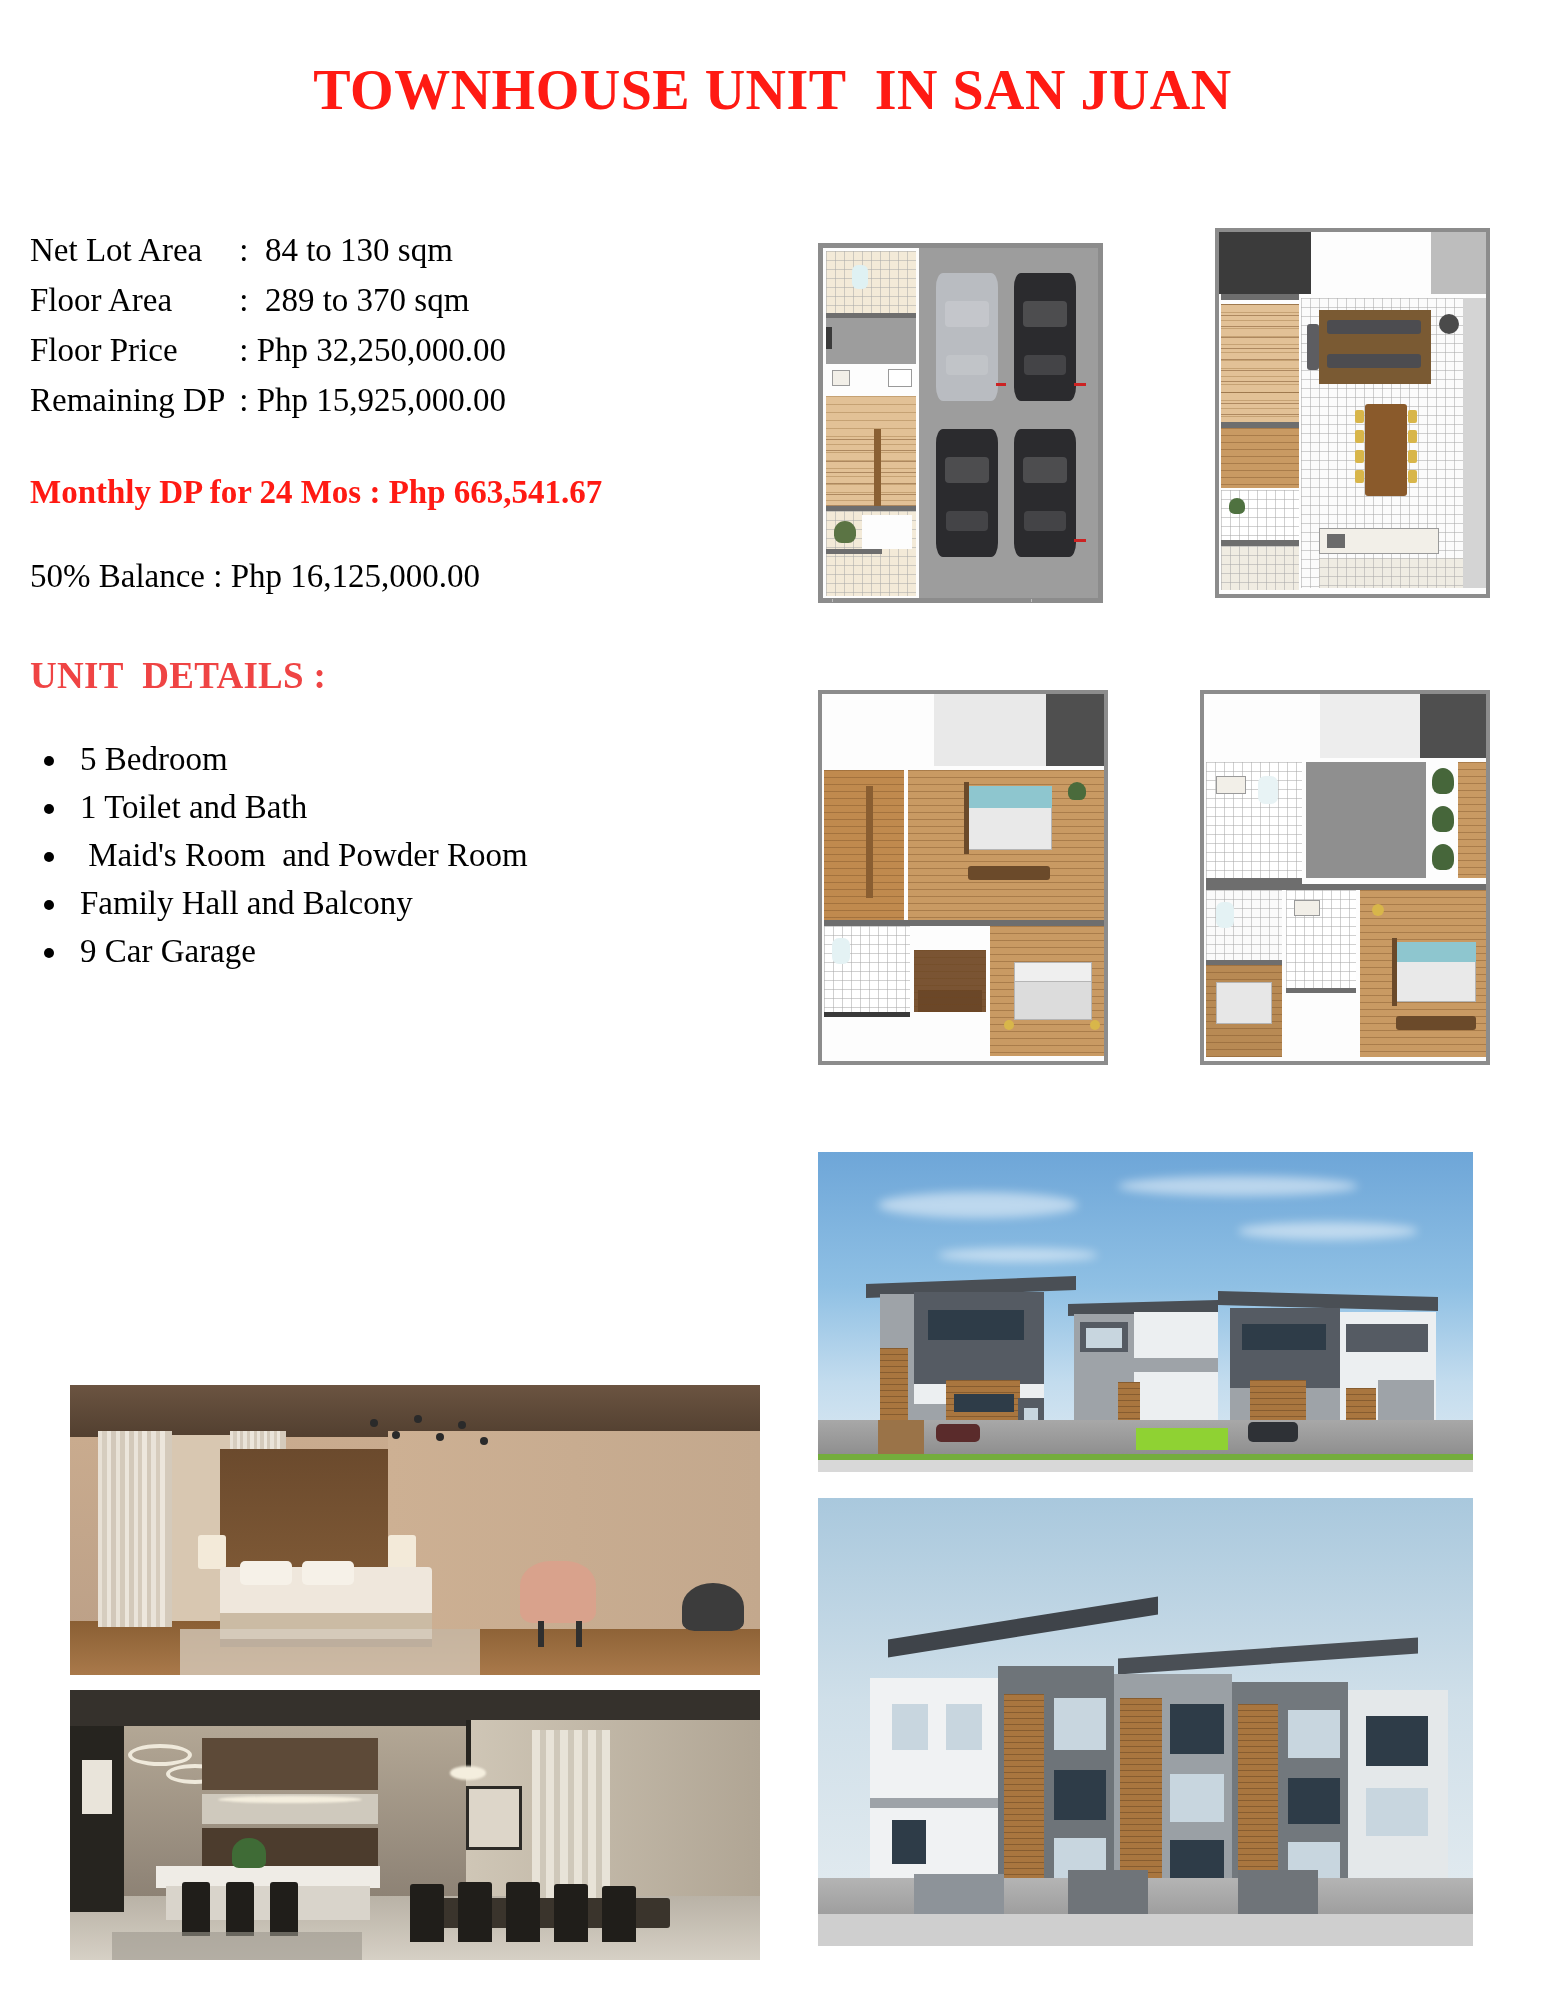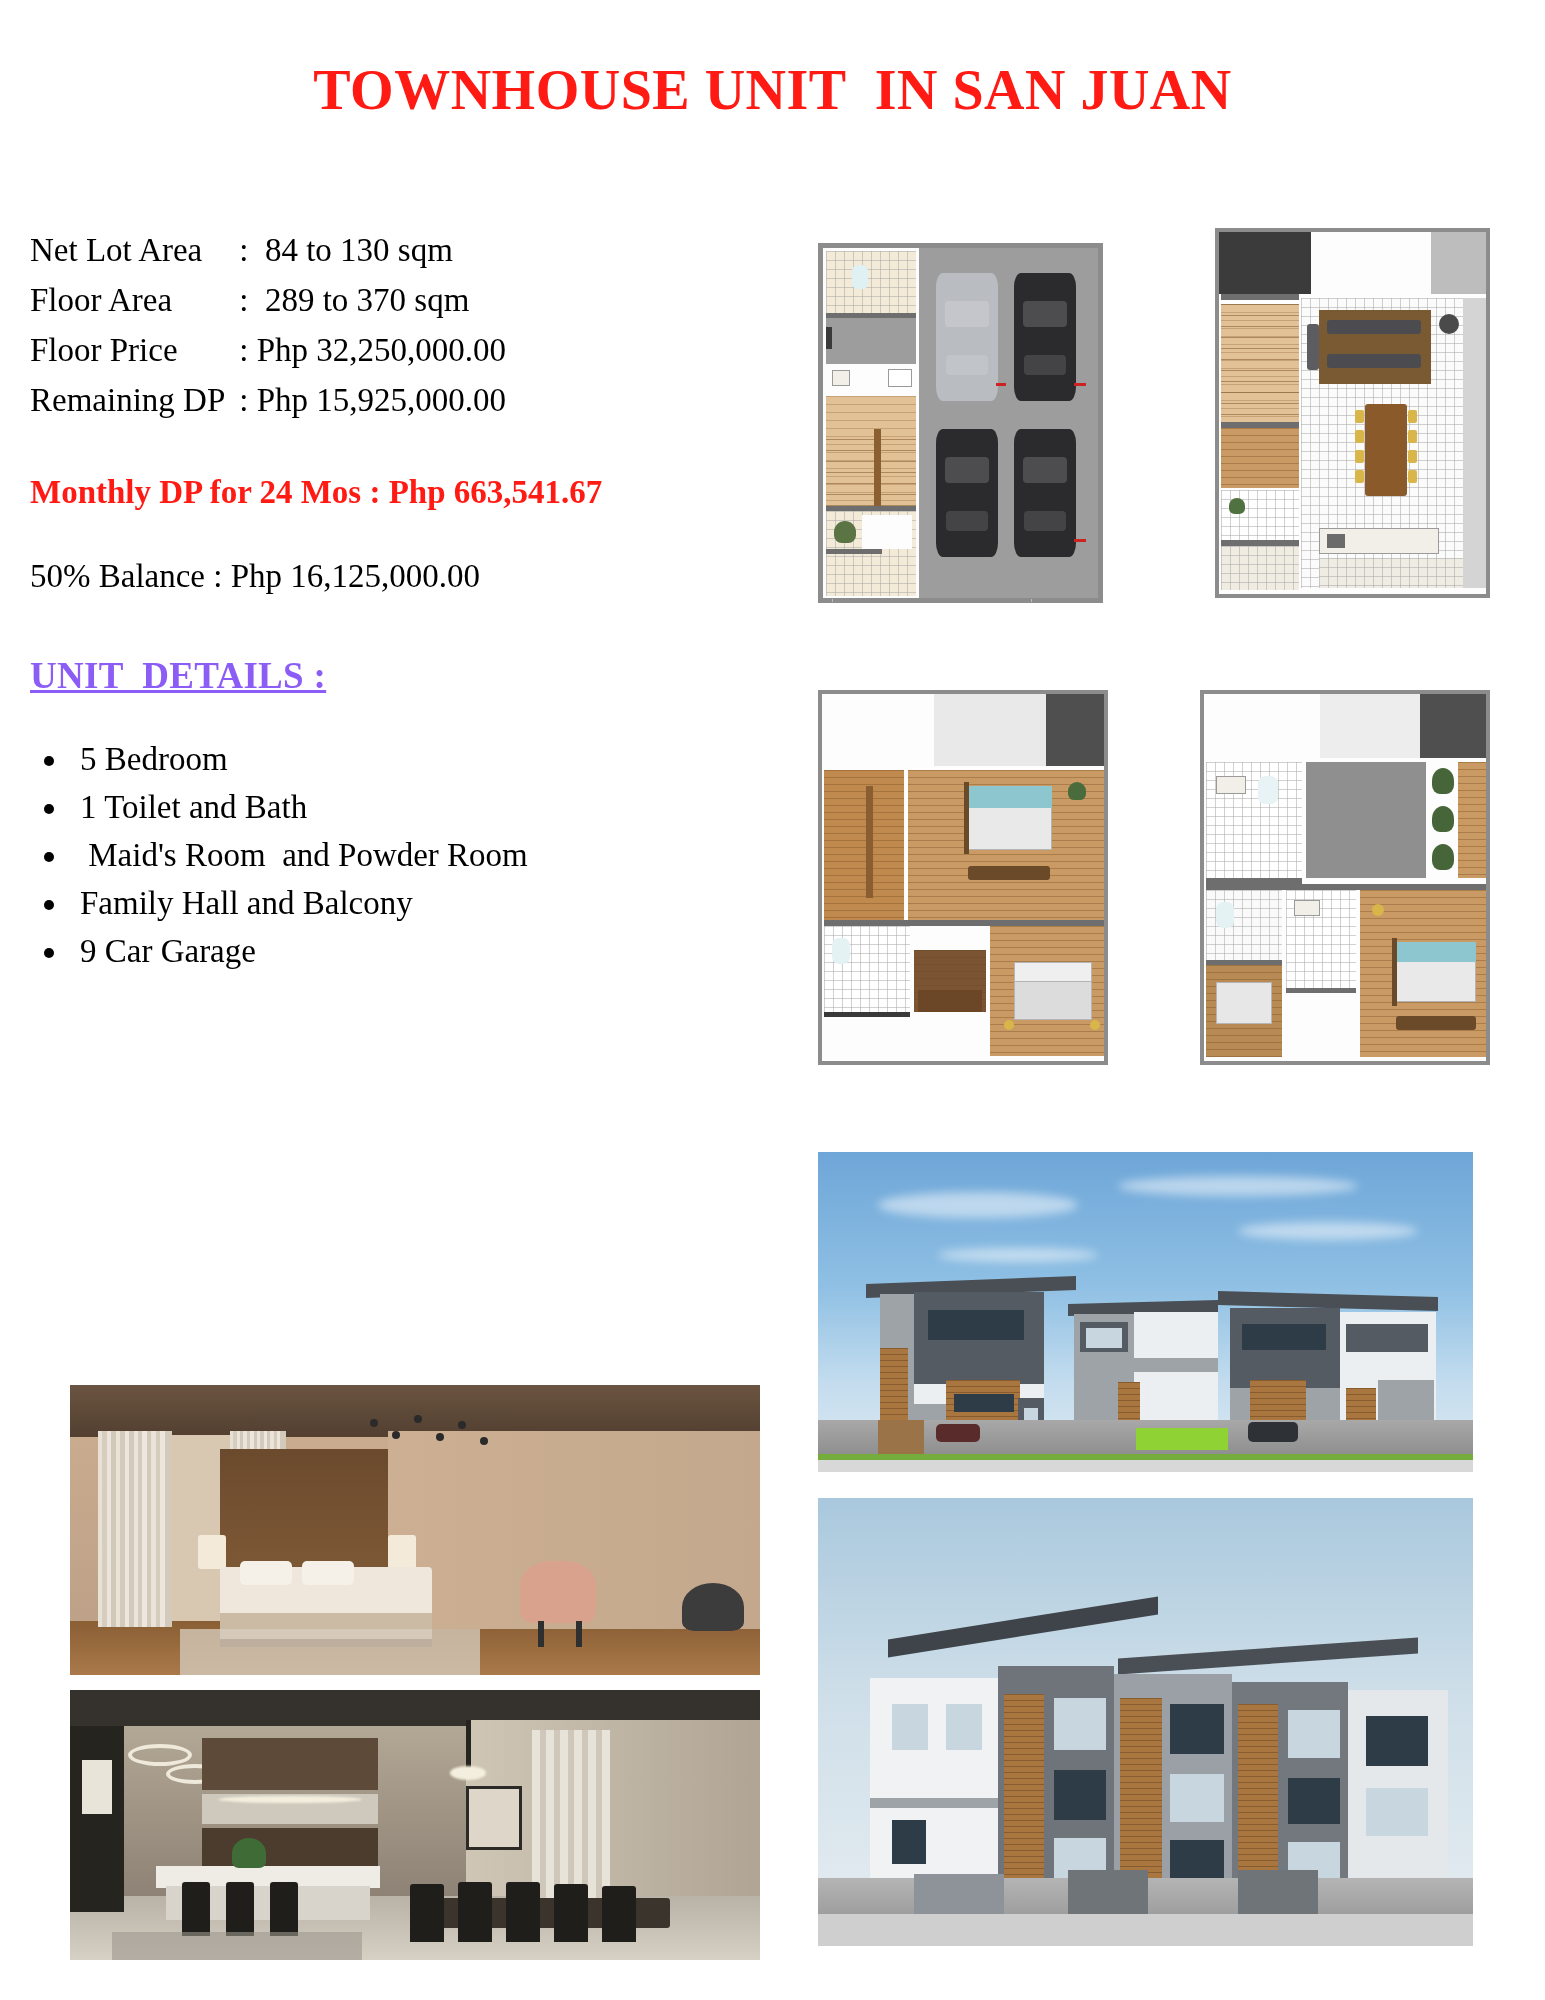--- a/index.html
+++ b/index.html
@@ -71,26 +71,25 @@
     line-height: 1.2;
   }
   .balance-line {
     margin-top: 44px;
     font-size: 33px;
     white-space: pre;
     line-height: 1.2;
   }
   .details-head {
     margin-top: 58px;
-    color: #8b5cf6;
+    color: #ef4444;
     font-size: 37px;
     font-weight: 700;
     letter-spacing: 0.3px;
     white-space: pre;
-    text-decoration: underline;
   }
   .bullets {
     margin-top: 38px;
     margin-left: 40px;
     list-style: disc;
   }
   .bullets li {
     font-size: 33px;
     line-height: 48px;
     padding-left: 10px;

